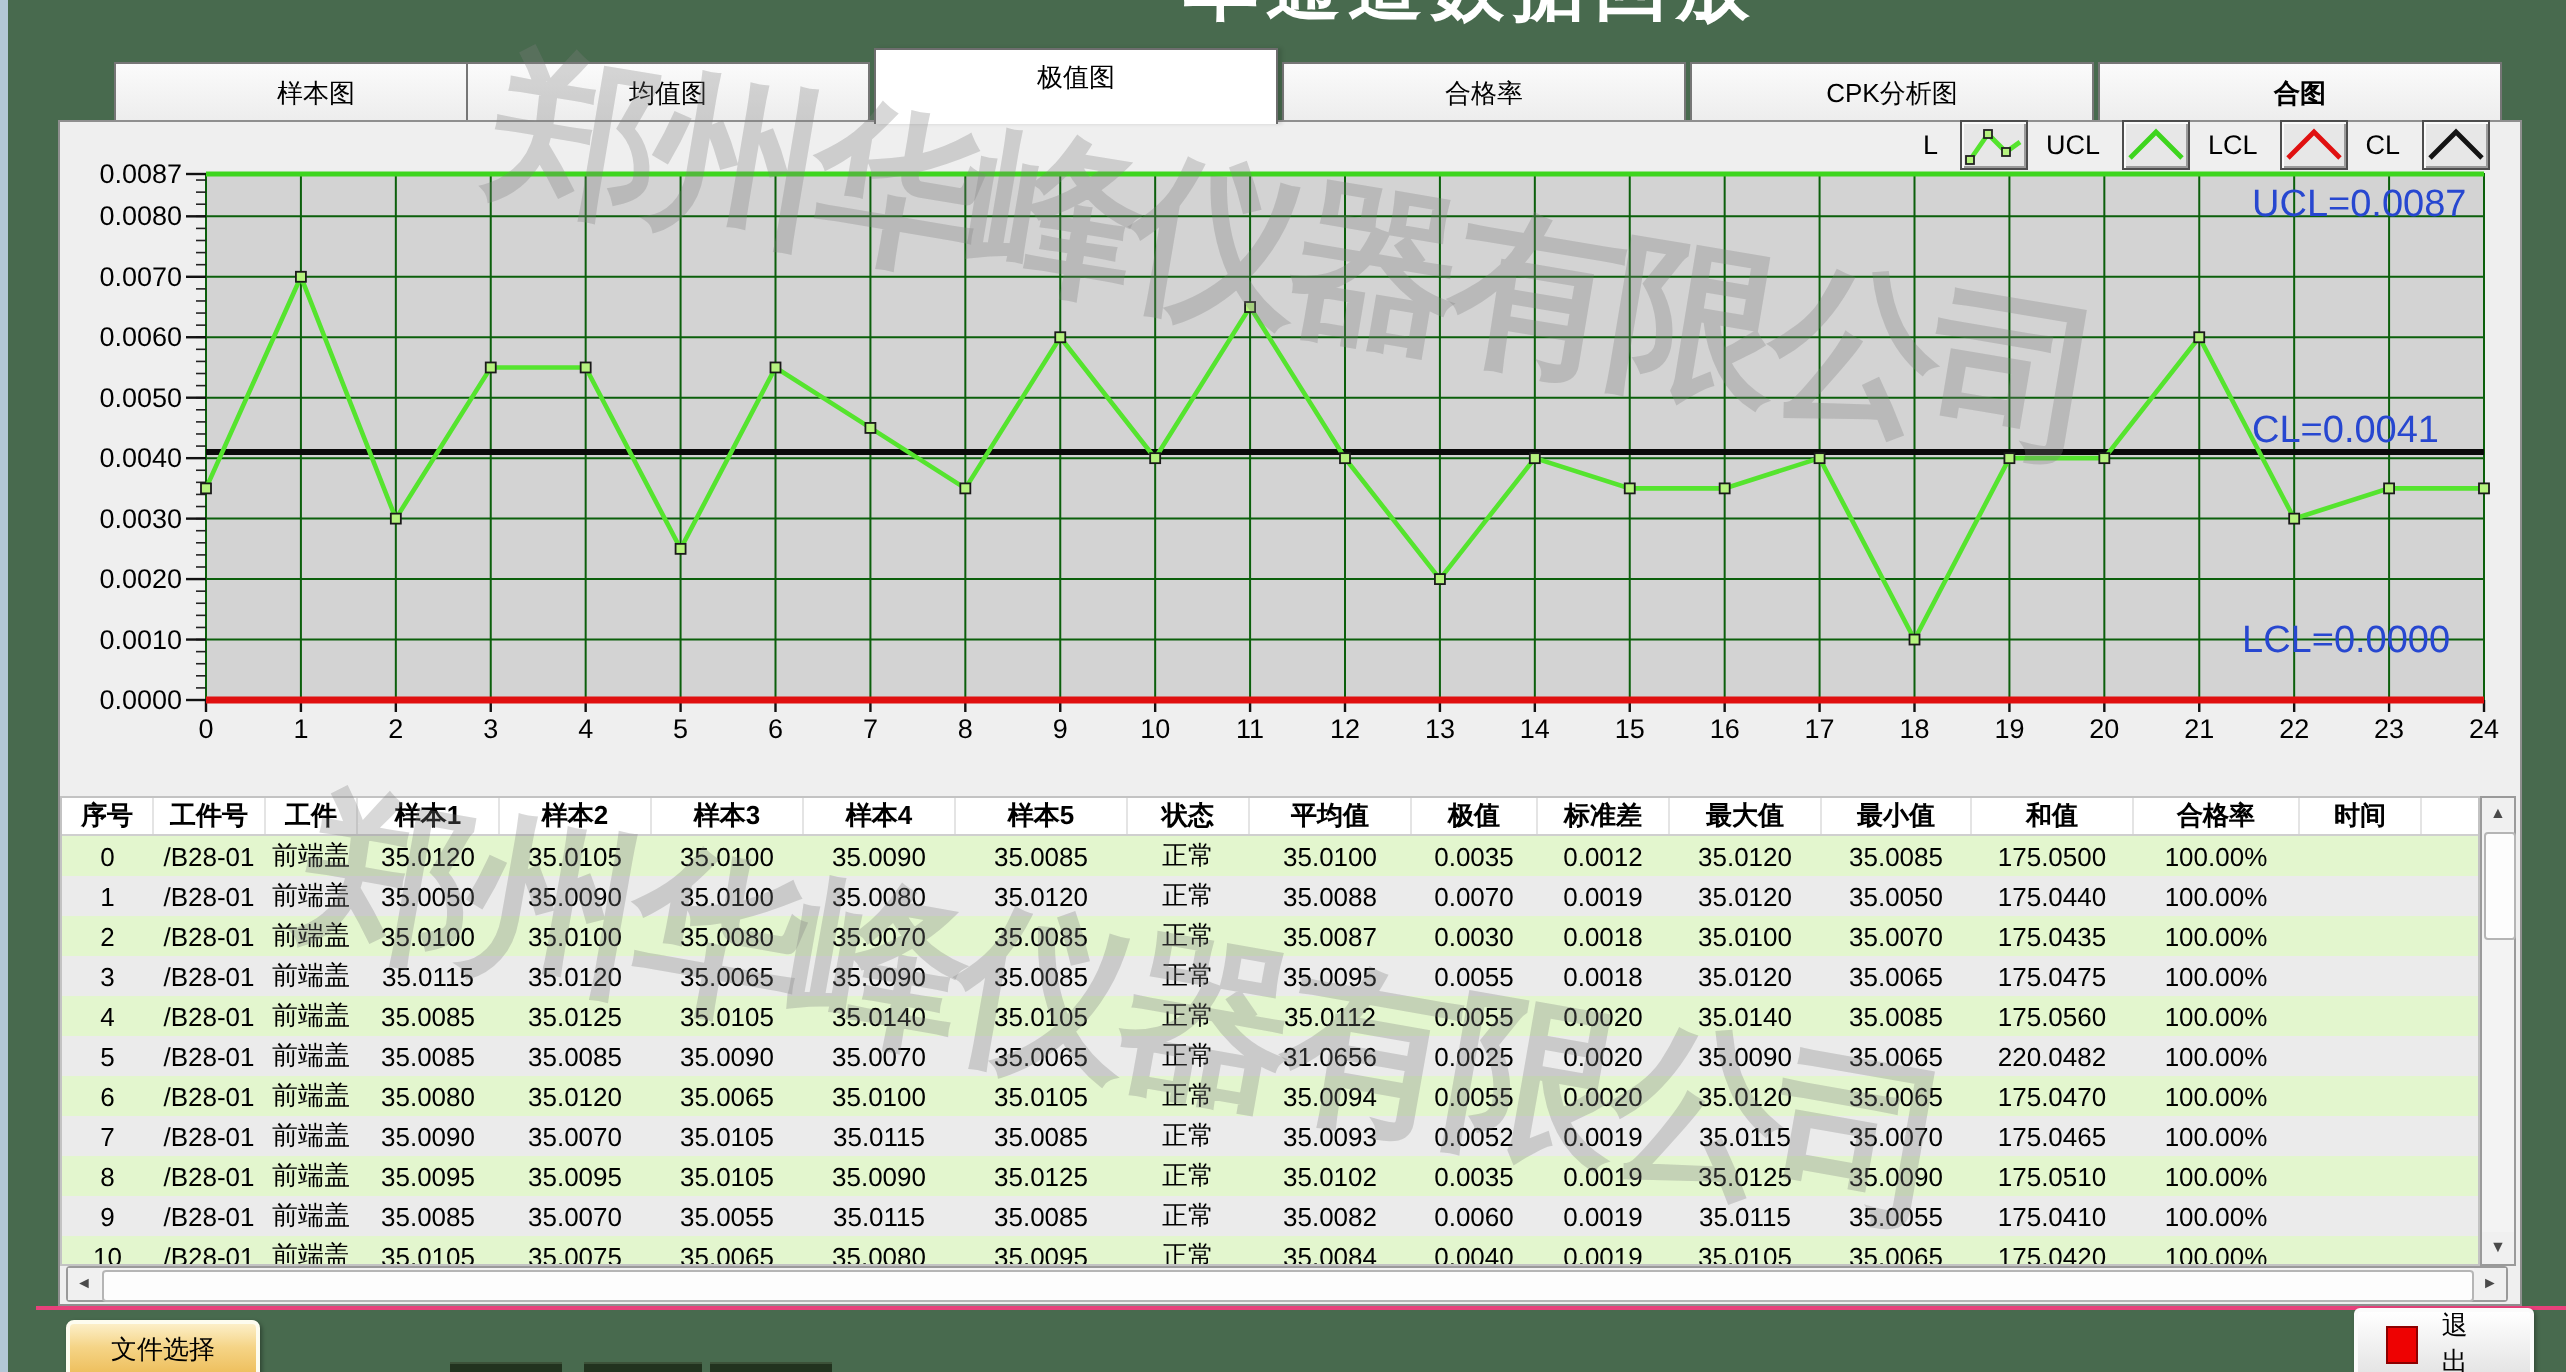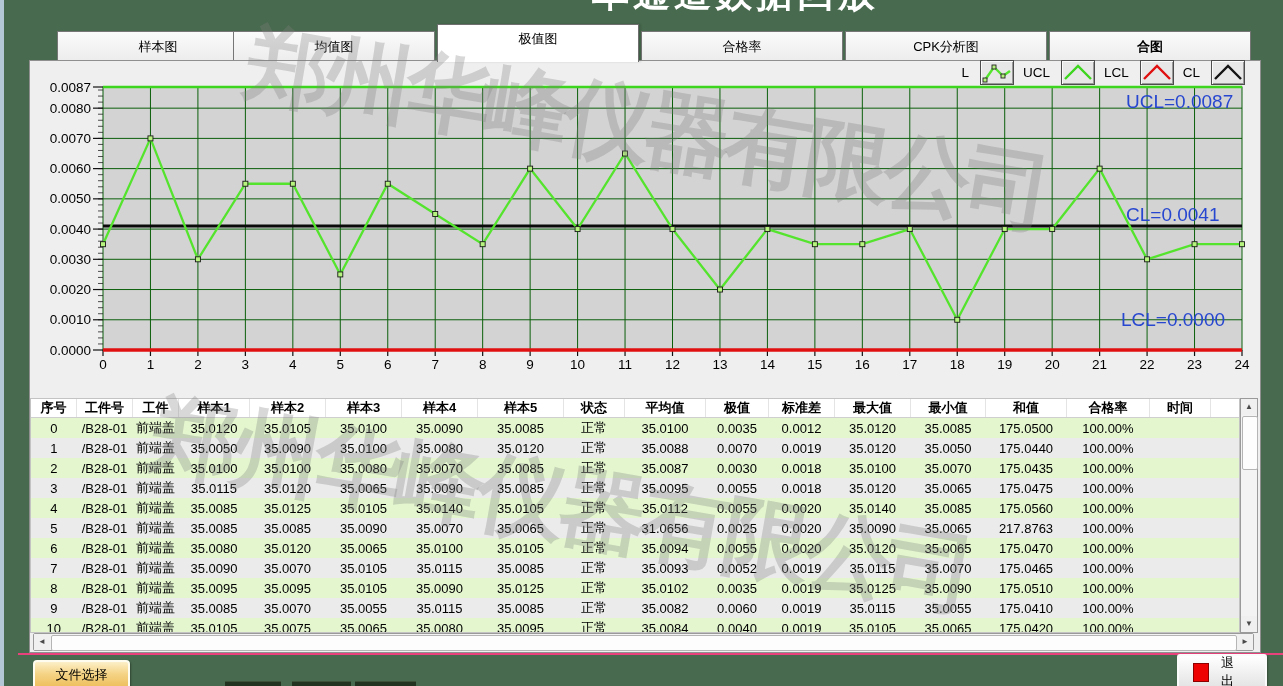--- a/index.html
+++ b/index.html
@@ -453,21 +453,21 @@
           <td>35.0085</td>
           <td>35.0090</td>
           <td>35.0070</td>
           <td>35.0065</td>
           <td>正常</td>
           <td>31.0656</td>
           <td>0.0025</td>
           <td>0.0020</td>
           <td>35.0090</td>
           <td>35.0065</td>
-          <td>217.8763</td>
+          <td>220.0482</td>
           <td>100.00%</td>
           <td></td>
           <td></td>
         </tr>
         <tr class="even">
           <td>6</td>
           <td>/B28-01</td>
           <td>前端盖</td>
           <td>35.0080</td>
           <td>35.0120</td>

